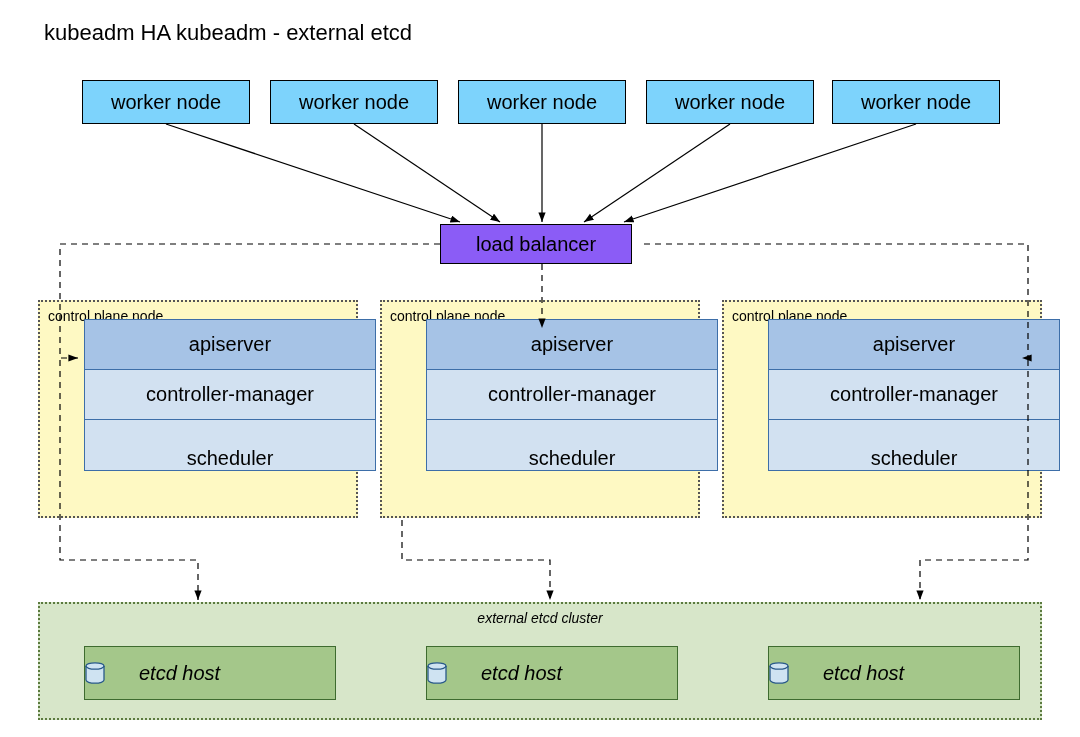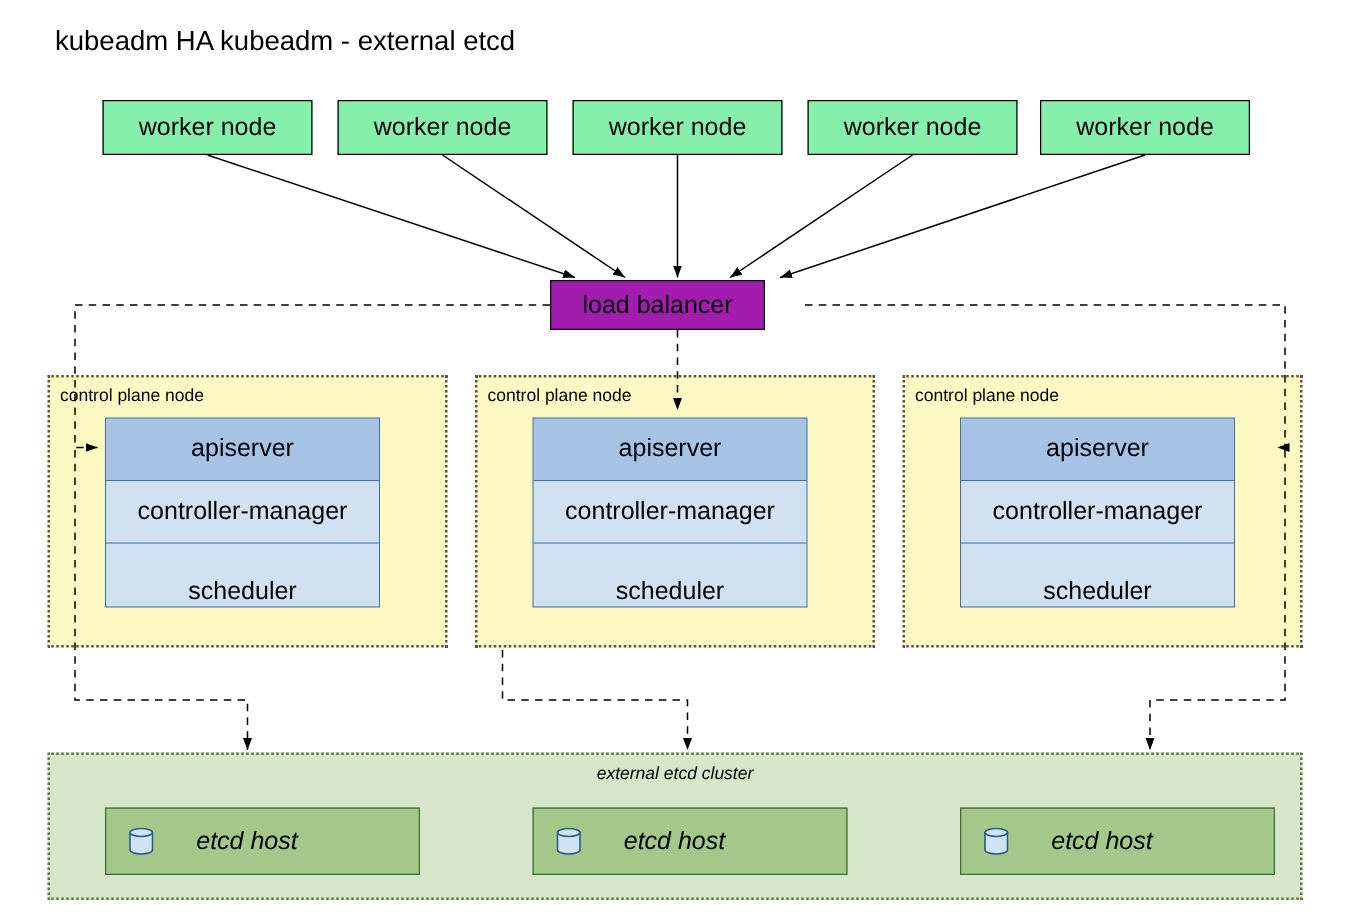--- a/index.html
+++ b/index.html
@@ -28,27 +28,27 @@
     border: 1px solid #000;
     display: flex;
     align-items: center;
     justify-content: center;
     font-size: 20px;
     box-sizing: border-box;
   }
   .worker {
     width: 168px;
     height: 44px;
-    background: #86efac;
+    background: #7dd3fc;
     top: 80px;
   }
   .lb {
-    width: 172px;
+    width: 192px;
     height: 40px;
-    background: #a21caf;
+    background: #8b5cf6;
     top: 224px;
     left: 440px;
   }
   .cp-outer {
     position: absolute;
     width: 320px;
     height: 218px;
     top: 300px;
     border: 2px dotted #555;
     background: #fef9c3;
@@ -56,22 +56,22 @@
   }
   .cp-label {
     position: absolute;
     left: 8px;
     top: 6px;
     font-size: 14px;
   }
   .cp-stack {
     position: absolute;
     left: 44px;
-    top: 32px;
-    width: 220px;
+    top: 17px;
+    width: 292px;
     border: 1px solid #3d6ea8;
     box-sizing: border-box;
   }
   .cp-row {
     height: 50px;
     display: flex;
     align-items: center;
     justify-content: center;
     font-size: 20px;
     border-bottom: 1px solid #3d6ea8;
@@ -106,21 +106,20 @@
     width: 252px;
     height: 54px;
     top: 42px;
     background: #a4c78a;
     border: 1px solid #3e6b2f;
     display: flex;
     align-items: center;
     justify-content: flex-start;
     font-size: 20px;
     box-sizing: border-box;
-    padding-left: 18px;
   }
   .db-icon {
     width: 20px;
     height: 22px;
     margin-right: 34px;
     position: relative;
   }
   .db-icon svg { display: block; }
 
   svg.arrows {

